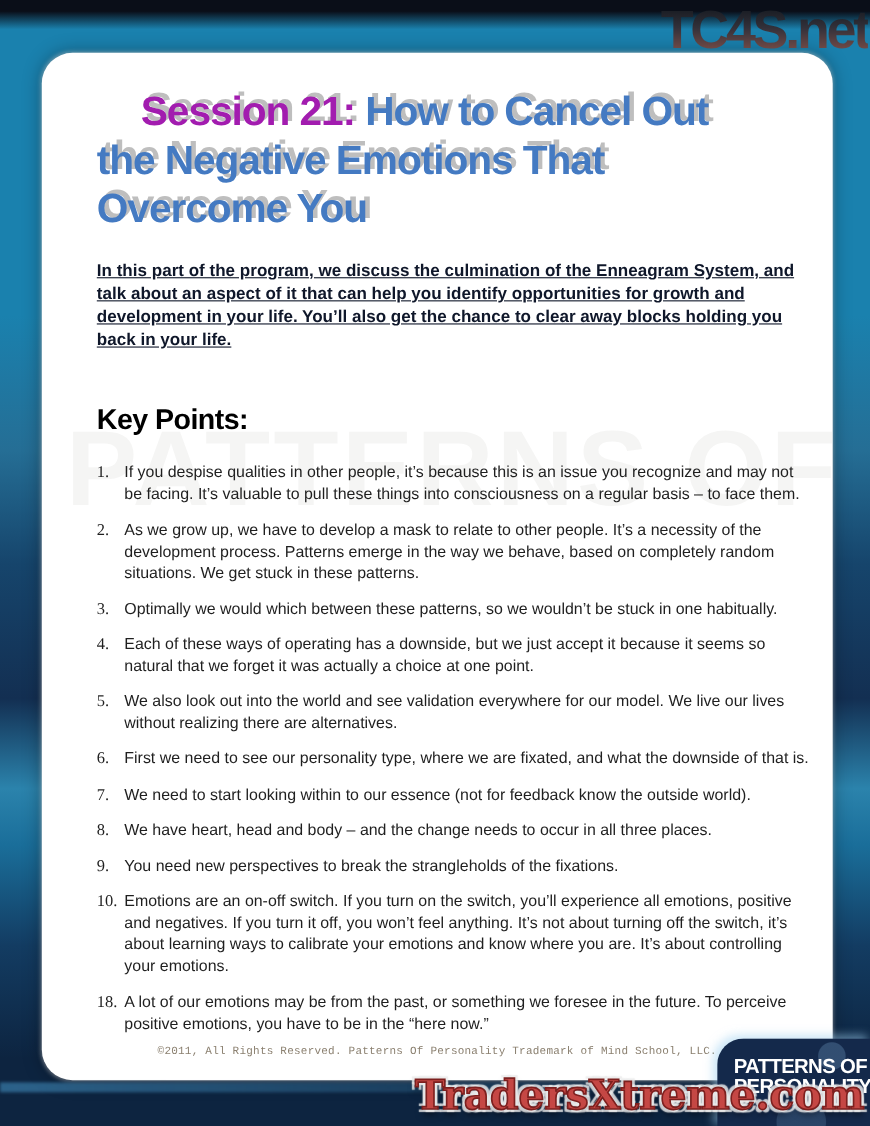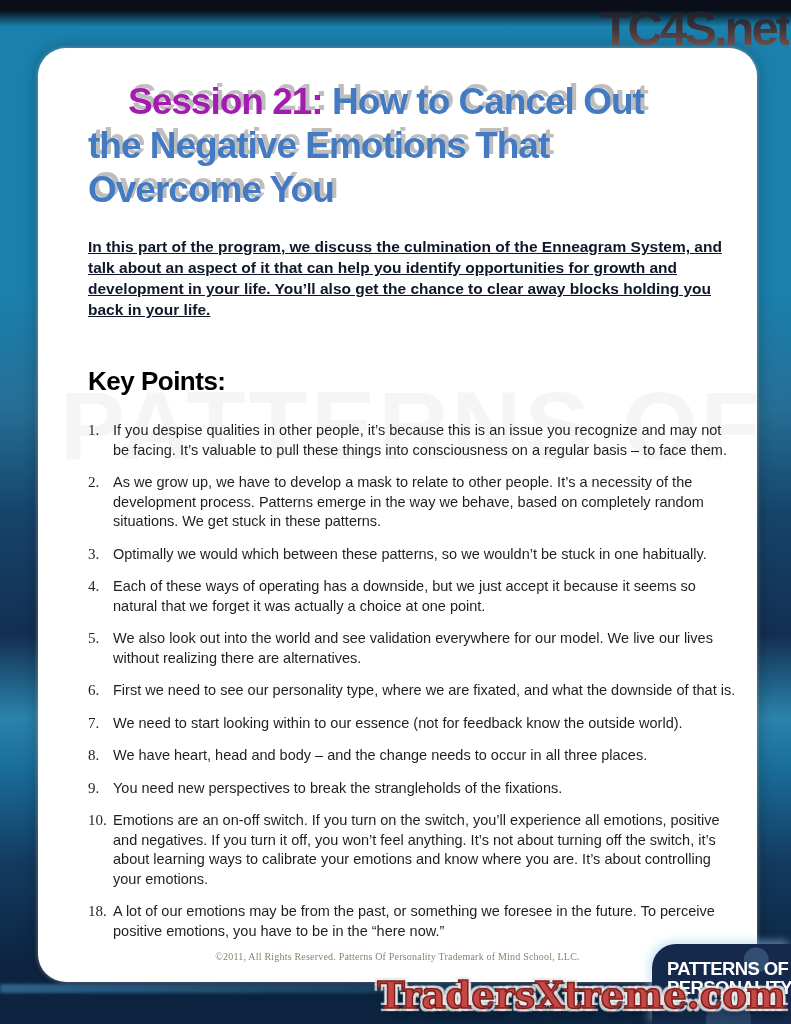--- a/index.html
+++ b/index.html
@@ -45,21 +45,21 @@
   .kp-heading{
     margin-top:46px;font-weight:bold;font-size:26px;letter-spacing:-.5px;color:#000000;
   }
   .kp-list{margin-top:24px;width:652px;}
   .li{display:flex;margin-bottom:13px;font-size:14.5px;line-height:19.5px;color:#1f1f1f;}
   .li .num{flex:none;width:25px;font-family:"Liberation Serif",serif;font-size:15px;color:#1f1f1f;}
   .li .txt{flex:1;}
   
   .copyright{
     position:absolute;left:0;right:0;bottom:20px;text-align:center;
-    font-family:Liberation Serif, serif;font-size:10px;color:#8b8070;letter-spacing:.2px;
+    font-family:Liberation Mono, monospace;font-size:10px;color:#8b8070;letter-spacing:.2px;
   }
   
   .tc4s{
     position:absolute;top:2px;right:2px;
     font-weight:bold;font-size:49px;letter-spacing:-3px;line-height:52px;
     background:linear-gradient(180deg,#1b1e25 15%,#33313a 45%,#7d4f49 90%);
     -webkit-background-clip:text;background-clip:text;color:transparent;
     text-shadow:none;
   }
   

